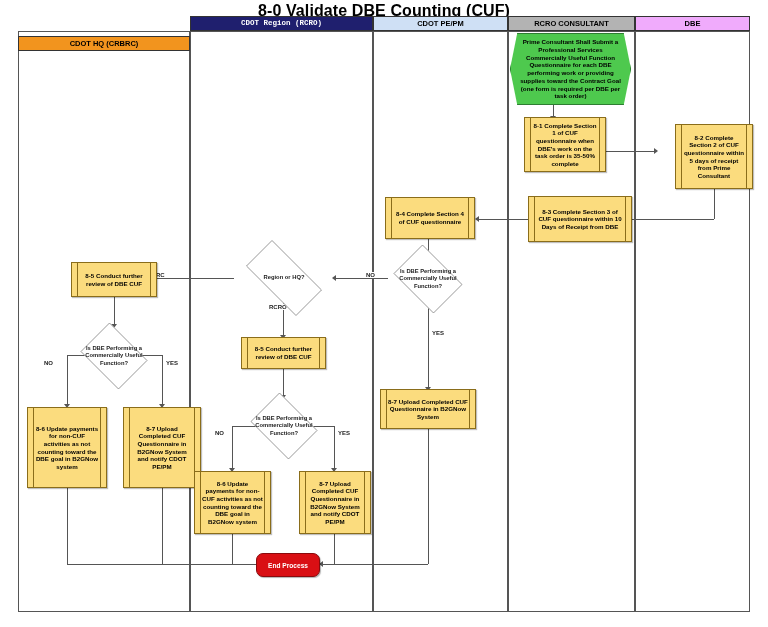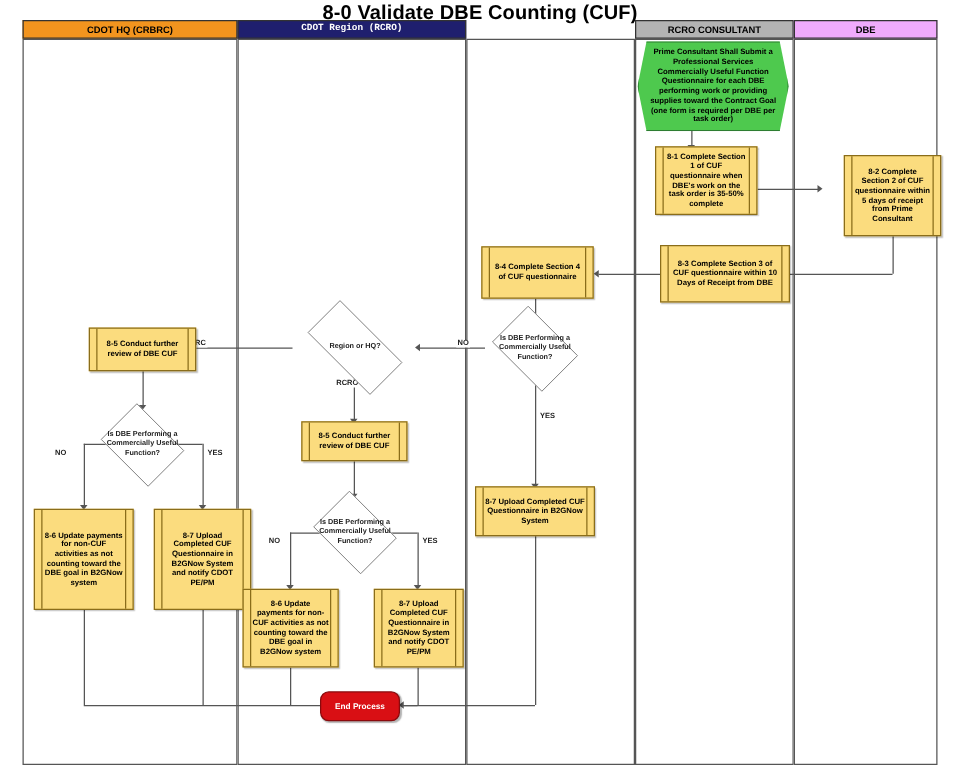--- a/index.html
+++ b/index.html
@@ -184,25 +184,28 @@
 <div id="chart-title">8-0  Validate DBE Counting (CUF)</div>
 
 <div id="swimlane-canvas">
 
   <div class="lane-body" style="left:0px; width:172px;"></div>
   <div class="lane-body" style="left:172px; width:183px;"></div>
   <div class="lane-body" style="left:355px; width:135px;"></div>
   <div class="lane-body" style="left:490px; width:127px;"></div>
   <div class="lane-body" style="left:617px; width:115px;"></div>
 
-  <div class="lane-header" style="left:0px; width:172px; background:#f2941e;">
+  <div class="lane-header" style="left:0px; width:172px; background:#f2941e;margin-top:20px;">
     <span>CDOT HQ (CRBRC)</span>
   </div>
   <div class="lane-header dark" style="left:172px; width:183px; background:#1f1f6e;">
     <span>CDOT Region (RCRO)</span>
+  </div>
+  <div class="lane-header" style="left:355px; width:135px; background:#cfe0f5;">
+    <span>CDOT PE/PM</span>
   </div>
   <div class="lane-header" style="left:490px; width:127px; background:#b3b3b3;">
     <span>RCRO CONSULTANT</span>
   </div>
   <div class="lane-header" style="left:617px; width:115px; background:#f0abfc;">
     <span>DBE</span>
   </div>
 
   <div class="ln v" style="left:535px; top:88px; height:14px;"></div>
   <div class="arrow down" style="left:532px; top:100px;"></div>

